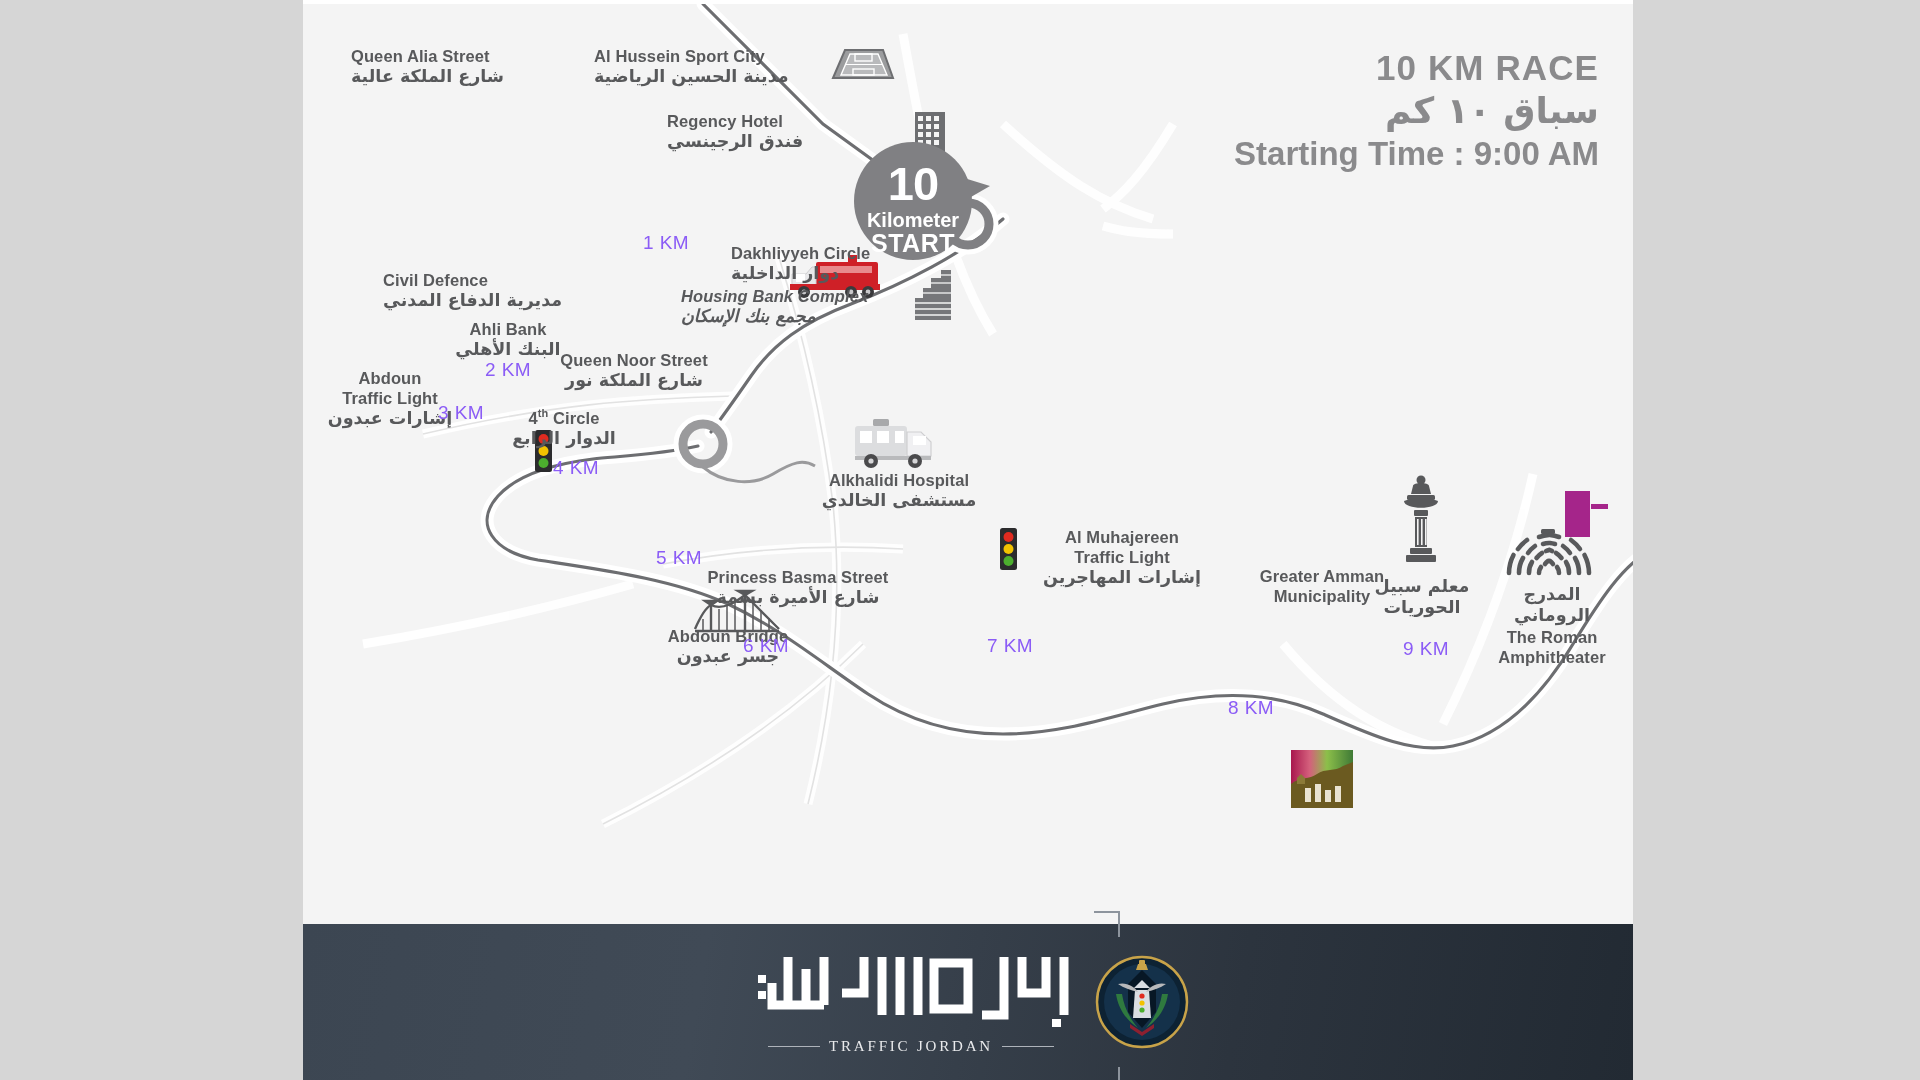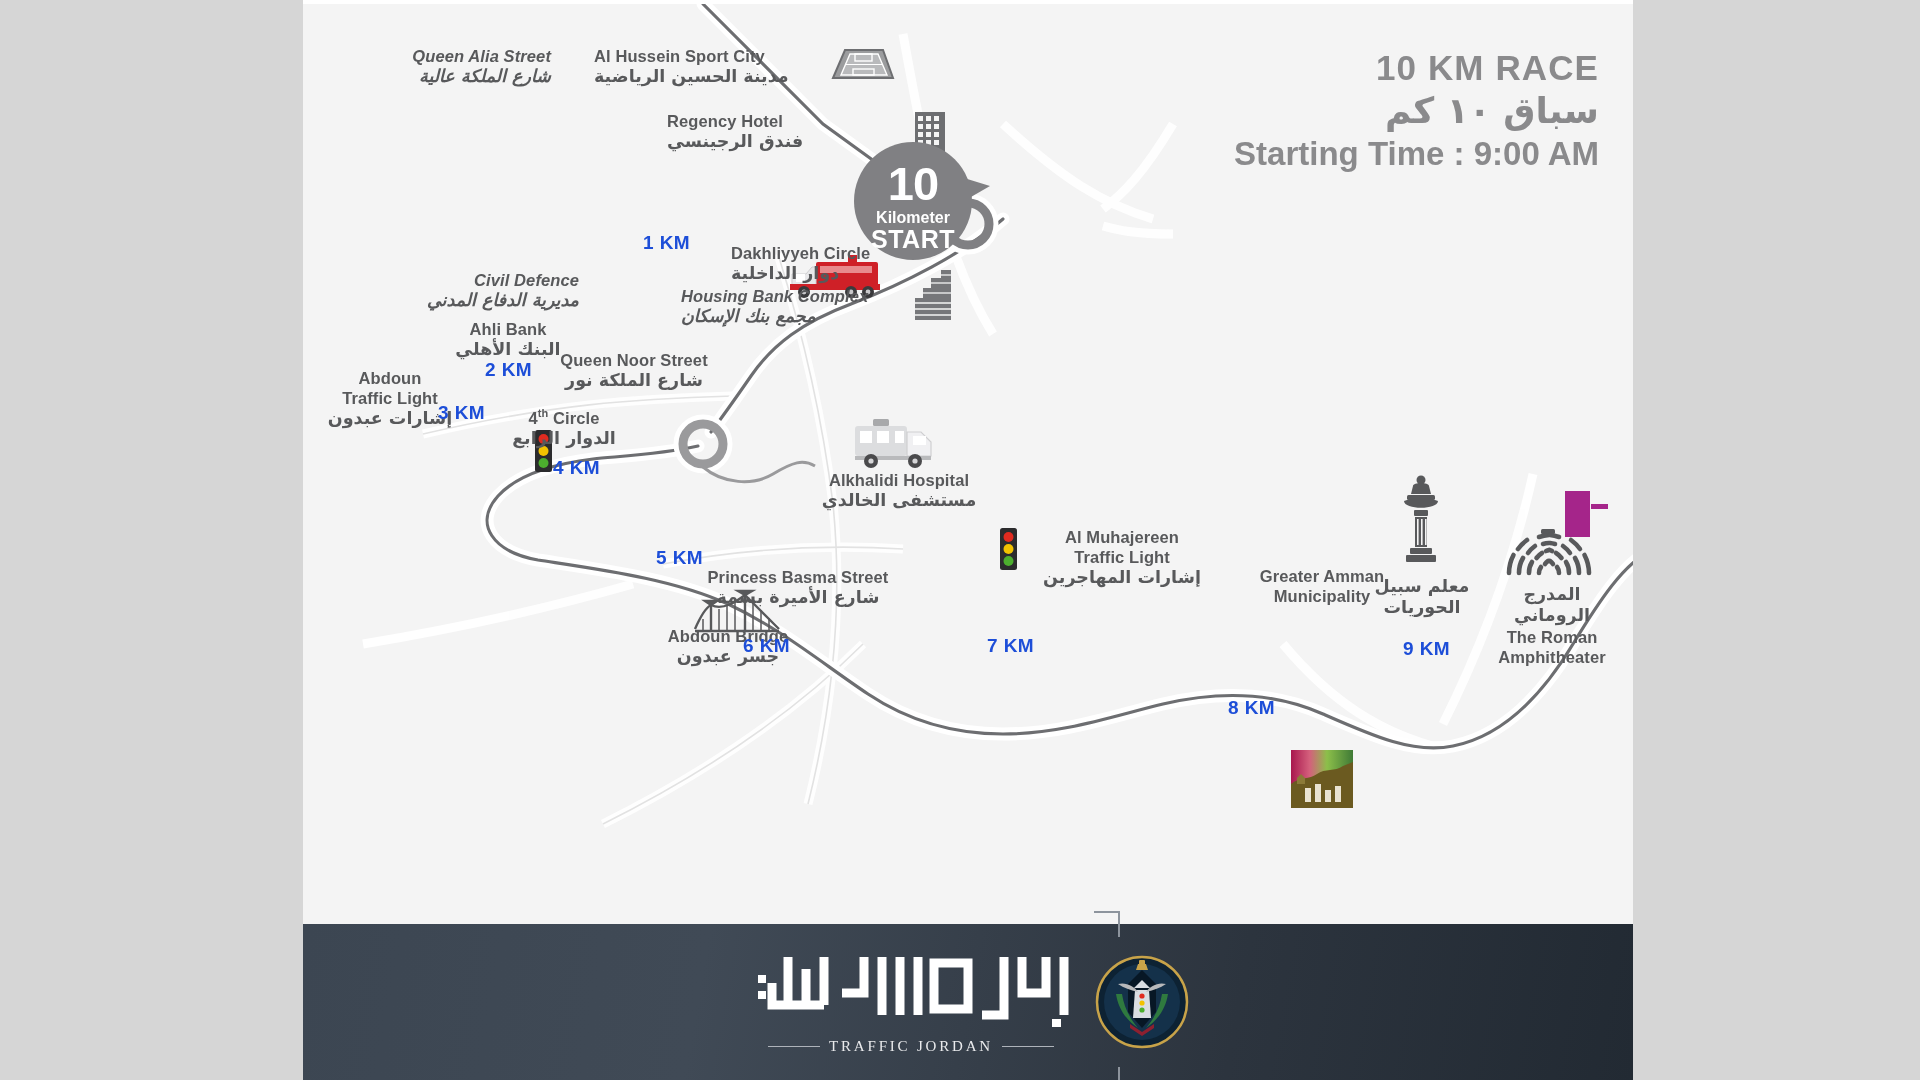--- a/index.html
+++ b/index.html
@@ -30,27 +30,27 @@
   .lbl {
     position: absolute;
     color: #58595b;
     font-weight: bold;
     line-height: 1.22;
     white-space: nowrap;
   }
   .lbl .en { font-size: 16.5px; letter-spacing: .1px; }
   .lbl .ar { font-size: 17.5px; font-family: "DejaVu Sans", sans-serif; font-weight: bold; }
   .lbl.ctr { text-align: center; }
-  .lbl.rgt { text-align: right; font-style: italic; }
+  .lbl.rgt { text-align: left; }
 
   
   .km {
     position: absolute;
-    color: #1d4ed8;
-    font-weight: bold;
+    color: #8b5cf6;
+    font-weight: normal;
     font-size: 19px;
     letter-spacing: .4px;
     white-space: nowrap;
   }
 
   
   #hdr {
     position: absolute;
     right: 34px; top: 44px;
     text-align: right;
@@ -78,21 +78,21 @@
     border-left: 52px solid #808083;
     border-top: 16px solid transparent;
     border-bottom: 30px solid transparent;
   }
   #start-pin .txt {
     position: absolute; left: 0; top: 18px;
     width: 118px; text-align: center;
     color: #ffffff; line-height: 1;
   }
   #start-pin .n  { font-size: 47px; font-weight: bold; letter-spacing: -1px; }
-  #start-pin .k  { font-size: 16px; font-weight: bold; margin-top: 3px; }
+  #start-pin .k  { font-size: 20px; font-weight: bold; margin-top: 3px; }
   #start-pin .s  { font-size: 25px; font-weight: bold; letter-spacing: .5px; margin-top: 1px; }
 
   
   #footer {
     position: absolute;
     left: 0; bottom: 0;
     width: 1330px; height: 156px;
     background: linear-gradient(100deg,#3c4652 0%,#404a56 30%,#2c343e 70%,#222a33 100%);
     display: flex; align-items: center; justify-content: center;
   }

